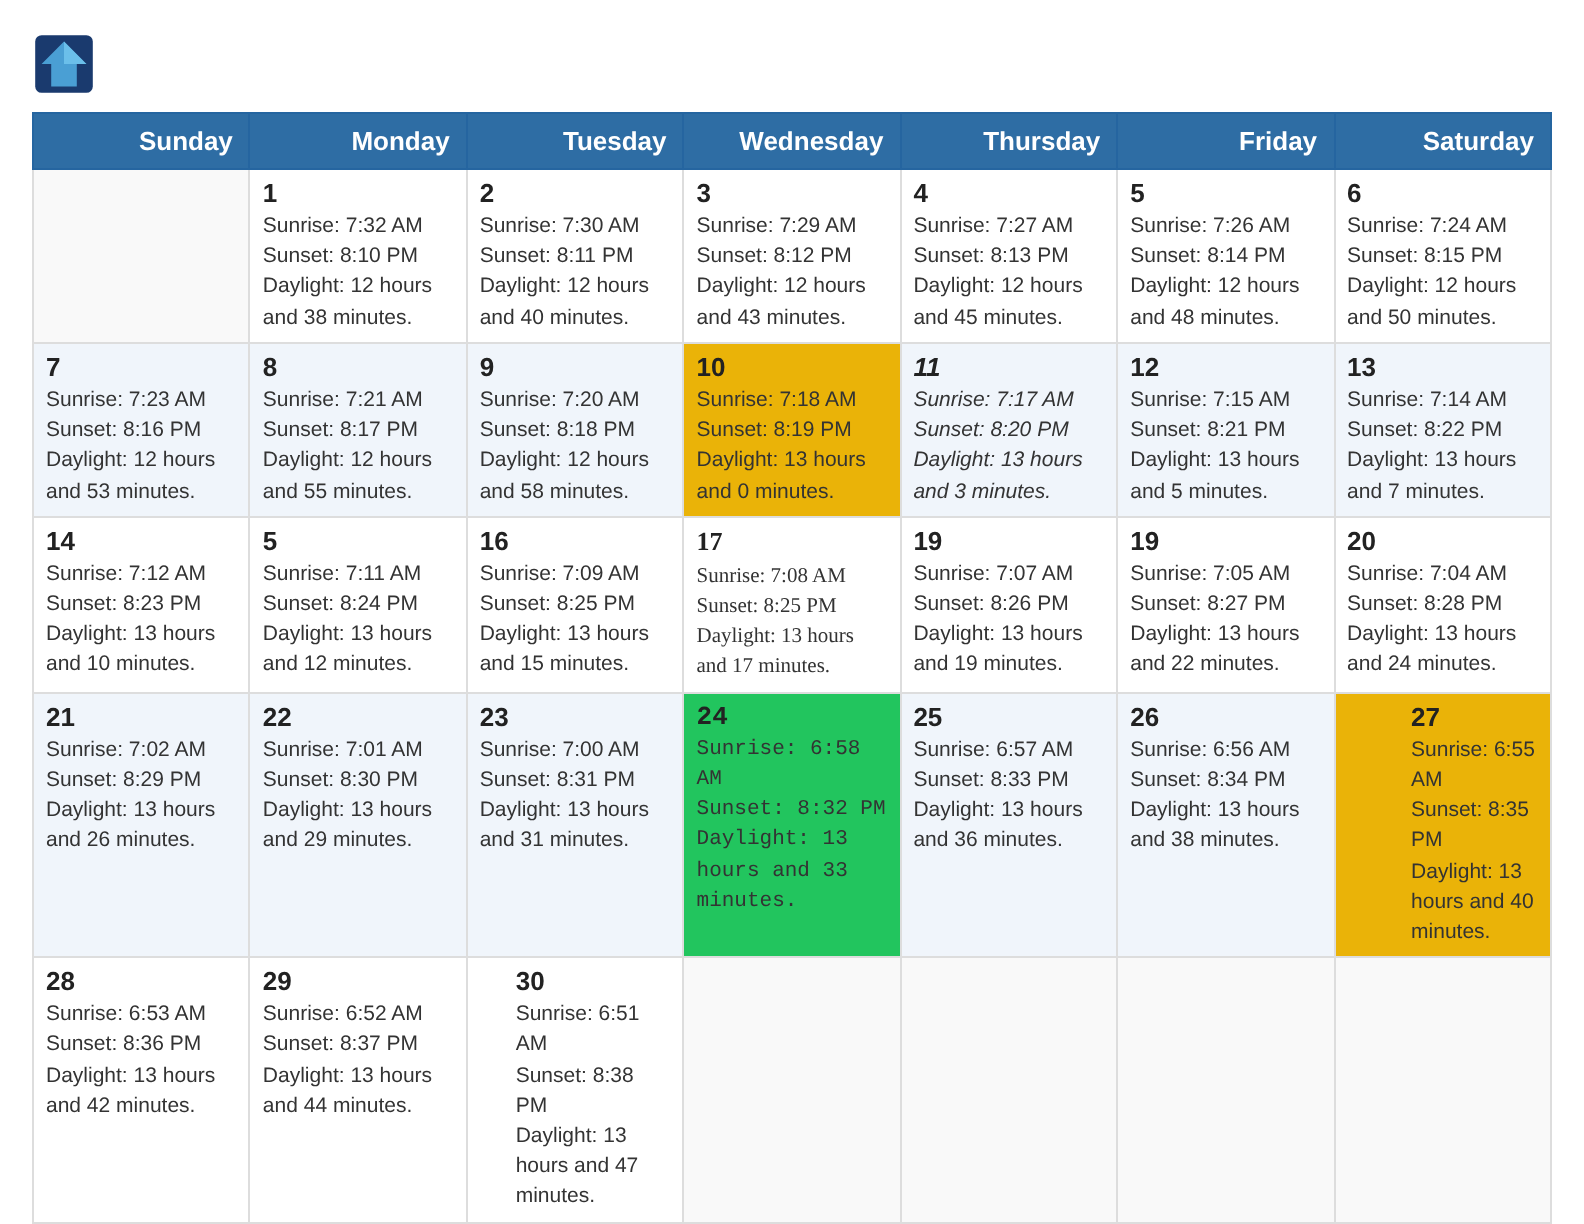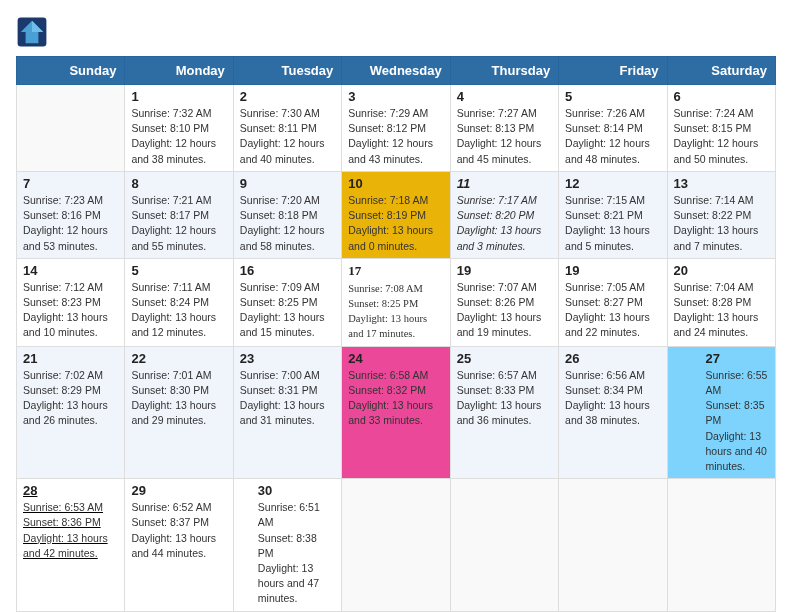--- a/index.html
+++ b/index.html
@@ -216,39 +216,39 @@
           <div class="day-info">Sunrise: 7:02 AM<br>Sunset: 8:29 PM<br>Daylight: 13 hours and 26 minutes.</div>
         </td>
         <td style="background-color: rgb(240, 245, 251);">
           <span class="day-number">22</span>
           <div class="day-info">Sunrise: 7:01 AM<br>Sunset: 8:30 PM<br>Daylight: 13 hours and 29 minutes.</div>
         </td>
         <td style="background-color: rgb(240, 245, 251); margin-top: 24px;">
           <span class="day-number">23</span>
           <div class="day-info">Sunrise: 7:00 AM<br>Sunset: 8:31 PM<br>Daylight: 13 hours and 31 minutes.</div>
         </td>
-        <td style="background-color: #ec4899;">
+        <td style="background-color: #22c55e; font-family: Liberation Mono, monospace;">
           <span class="day-number">24</span>
           <div class="day-info">Sunrise: 6:58 AM<br>Sunset: 8:32 PM<br>Daylight: 13 hours and 33 minutes.</div>
         </td>
         <td style="background-color: rgb(240, 245, 251);">
           <span class="day-number">25</span>
           <div class="day-info">Sunrise: 6:57 AM<br>Sunset: 8:33 PM<br>Daylight: 13 hours and 36 minutes.</div>
         </td>
         <td style="background-color: rgb(240, 245, 251);">
           <span class="day-number">26</span>
           <div class="day-info">Sunrise: 6:56 AM<br>Sunset: 8:34 PM<br>Daylight: 13 hours and 38 minutes.</div>
         </td>
-        <td style="background-color: #7dd3fc; padding-left: 38px;">
+        <td style="background-color: #eab308; padding-left: 38px;">
           <span class="day-number">27</span>
           <div class="day-info">Sunrise: 6:55 AM<br>Sunset: 8:35 PM<br>Daylight: 13 hours and 40 minutes.</div>
         </td>
       </tr>
       <tr class="week-row">
-        <td style="background-color: rgb(255, 255, 255); text-decoration: underline;">
+        <td style="background-color: rgb(255, 255, 255);">
           <span class="day-number">28</span>
           <div class="day-info">Sunrise: 6:53 AM<br>Sunset: 8:36 PM<br>Daylight: 13 hours and 42 minutes.</div>
         </td>
         <td style="background-color: rgb(255, 255, 255);">
           <span class="day-number">29</span>
           <div class="day-info">Sunrise: 6:52 AM<br>Sunset: 8:37 PM<br>Daylight: 13 hours and 44 minutes.</div>
         </td>
         <td style="background-color: rgb(255, 255, 255); padding-left: 24px;">
           <span class="day-number">30</span>
           <div class="day-info">Sunrise: 6:51 AM<br>Sunset: 8:38 PM<br>Daylight: 13 hours and 47 minutes.</div>

